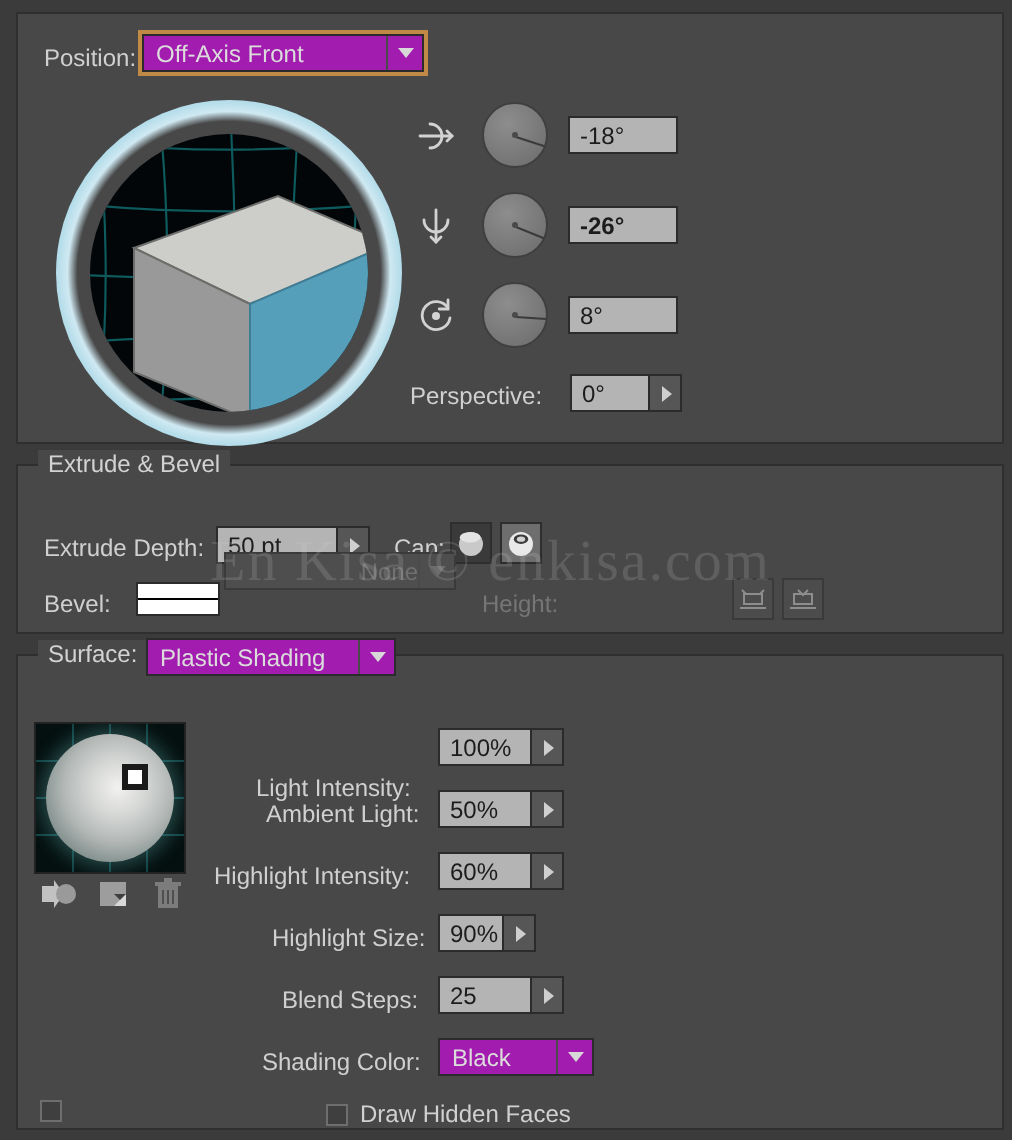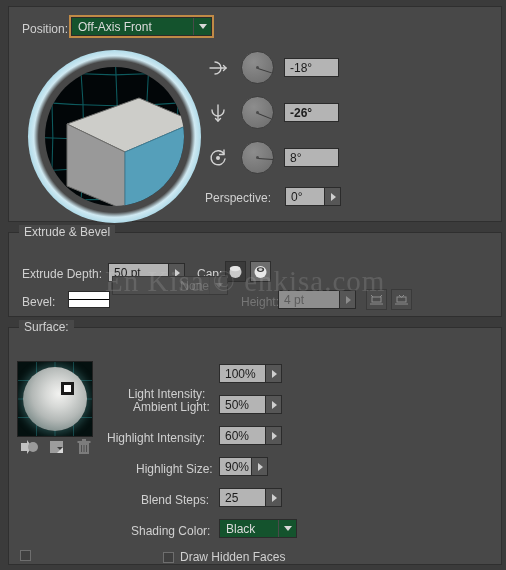--- a/index.html
+++ b/index.html
@@ -42,21 +42,21 @@
     font-size: 12px;
     white-space: nowrap;
     line-height: 14px;
   }
   .lbl.dim { color: #767676; }
 
   
   .combo {
     position: absolute;
     height: 19px;
-    background: #14532d;
+    background: #a21caf;
     border: 1px solid #2b2b2b;
     box-sizing: border-box;
     display: flex;
     align-items: center;
     color: #dcdcdc;
     font-size: 12px;
   }
   .combo .txt { padding-left: 6px; flex: 1; white-space: nowrap; overflow: hidden; }
   .combo .arrowbox {
     width: 17px; height: 100%;
@@ -380,43 +380,43 @@
     <div class="lbl" style="left:13px; top:62px;">Bevel:</div>
     <div class="bevel-swatch" style="left:59px; top:58px;">
       <div class="line"></div>
     </div>
     <div class="combo disabled" style="left:103px; top:43px; width:116px;text-align:right;">
       <div class="txt">None</div>
       <div class="arrowbox"></div>
     </div>
 
     <div class="lbl dim" style="left:232px; top:62px;">Height:</div>
-    <div class="field disabled" style="left:269px; top:57px; width:78px;">
-      <div class="inp">4 pt</div>
-      <div class="step"></div>
-    </div>
 
     <div class="bevbtn" style="left:357px; top:56px;">
       <svg width="15" height="13" viewBox="0 0 15 13">
         <rect x="3" y="4" width="9" height="5" fill="none" stroke="#8d8d8d" stroke-width="1"></rect>
         <path d="M1 11 H14" stroke="#8d8d8d" stroke-width="1"></path>
         <path d="M4 4 L2 2 M11 4 L13 2" stroke="#8d8d8d" stroke-width="1"></path>
       </svg>
     </div>
     <div class="bevbtn" style="left:382px; top:56px;">
       <svg width="15" height="13" viewBox="0 0 15 13">
         <rect x="3" y="4" width="9" height="5" fill="none" stroke="#8d8d8d" stroke-width="1"></rect>
         <path d="M1 11 H14" stroke="#8d8d8d" stroke-width="1"></path>
         <path d="M5 2 L7.5 4.5 L10 2" stroke="#8d8d8d" stroke-width="1" fill="none"></path>
       </svg>
     </div>
   </div>
 
   <div class="panel bottom">
     <div class="legend" style="left:10px;">Surface:</div>
+    <div class="combo" style="left:64px; top:-9px; width:125px;">
+      <div class="txt">Plastic Shading</div>
+      <div class="arrowbox"></div>
+    </div>
   </div>
 
   <div id="sphere-preview">
     <svg class="sgrid" viewBox="0 0 76 76">
       <g stroke="#14494c" stroke-width="1" opacity="0.9">
         <path d="M0 19 H76 M0 38 H76 M0 57 H76"></path>
         <path d="M19 0 V76 M38 0 V76 M57 0 V76"></path>
       </g>
     </svg>
     <div class="ball"></div>

